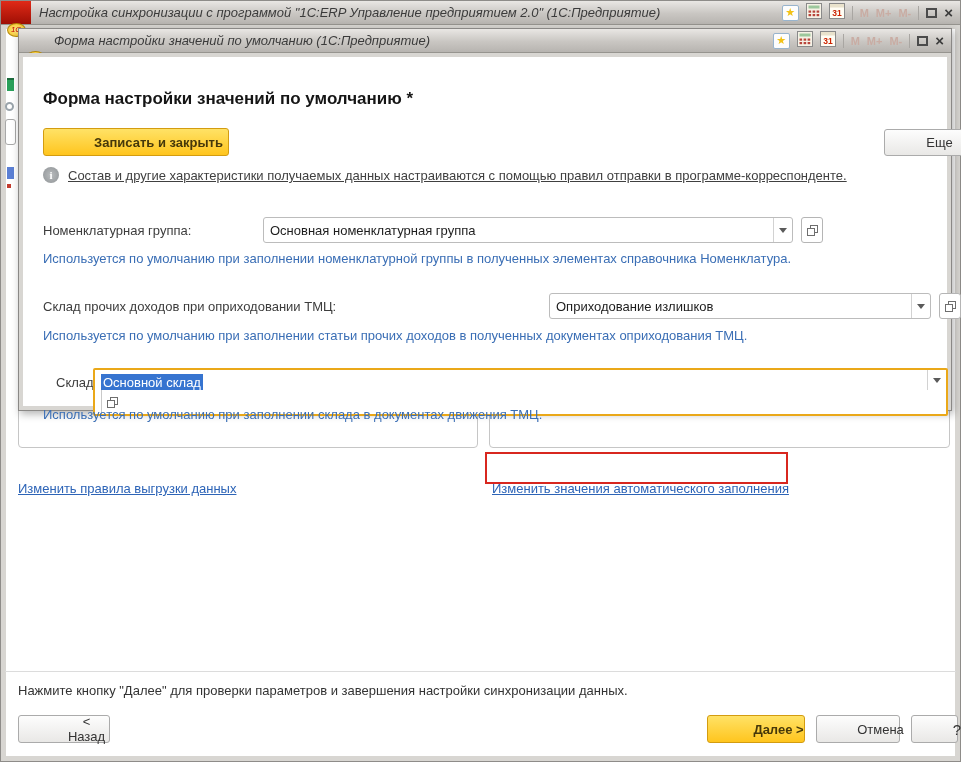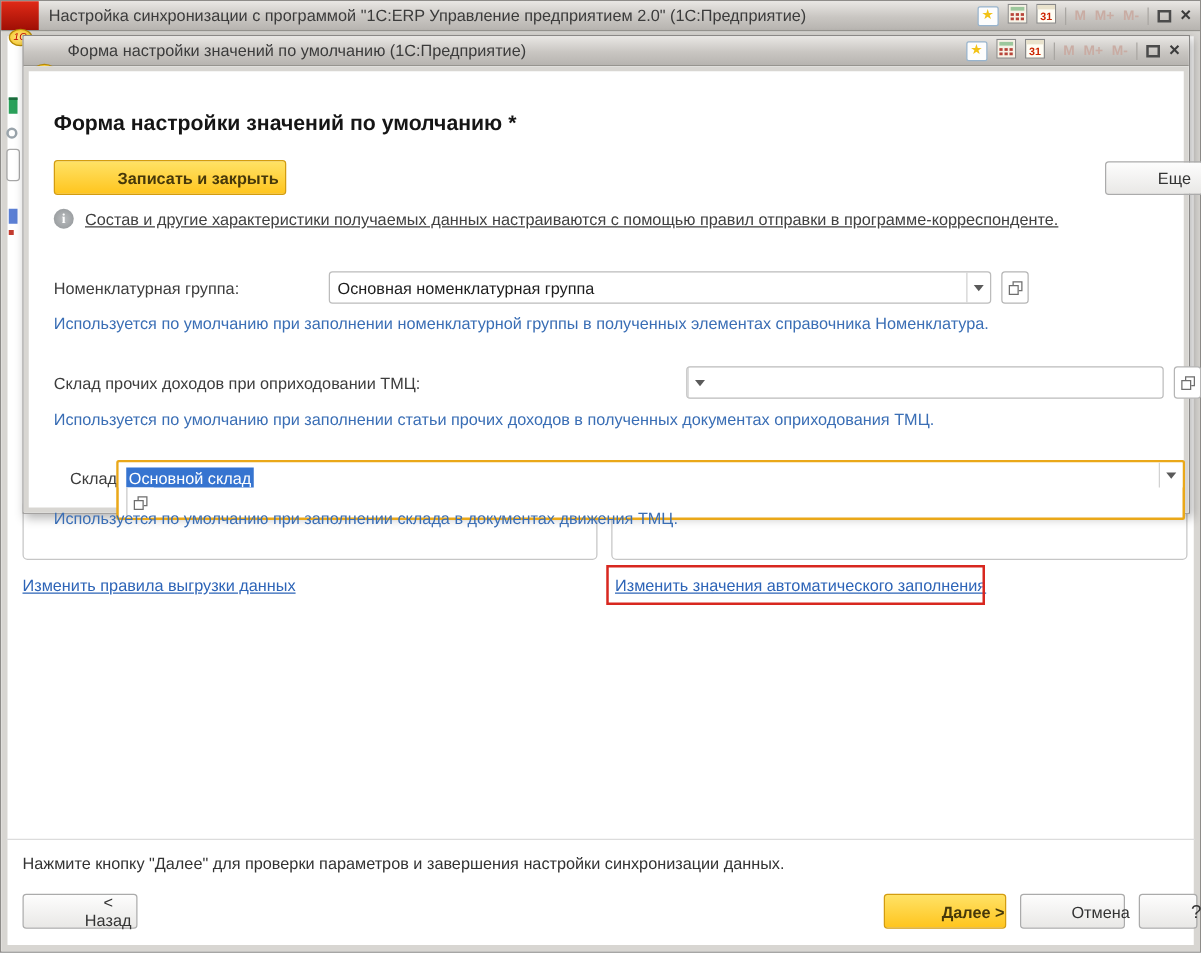--- a/index.html
+++ b/index.html
@@ -14,21 +14,21 @@
   .titlebar {
     display:flex; align-items:center; height:24px;
     background:linear-gradient(#e9e7e4,#c9c6c2 55%,#b7b4b0);
     border-bottom:1px solid #96948f; font-size:13px; color:#3b3b3b;
   }
   .main-titlebar { position:absolute; left:0; top:0; right:0; z-index:2; }
   .main-frame {
     position:absolute; left:0; top:24px; right:0; bottom:0;
     border:5px solid #d8d6d2; border-top-width:4px; background:#fff; z-index:1;
   }
-  .tb-title { margin-left:8px; white-space:nowrap; overflow:hidden; }
+  .tb-title { margin-left:8px; white-space:nowrap; overflow:hidden;font-style:italic; }
   .tb-icons { margin-left:auto; display:flex; align-items:center; gap:7px; padding-right:7px; }
   .tb-sep { width:1px; height:14px; background:#a9a6a2; }
   .logo-badge {
     width:30px; height:23px; display:flex; align-items:center; justify-content:center;
     background:linear-gradient(#e02a17,#9f0f05); flex:0 0 auto;
   }
   .logo-oval {
     width:19px; height:14px; border-radius:50%; background:radial-gradient(#ffe98a,#f4c11c);
     border:1px solid #b58908; color:#c00000; font-size:8px; font-weight:normal;
     display:flex; align-items:center; justify-content:center; font-style:italic;margin-top:34px;
@@ -95,21 +95,21 @@
 
   .focus-wrap { border:2px solid #eaa819; border-radius:2px; padding:0; background:#fff;flex-direction:column; }
   .focus-wrap .finput { border:none; border-radius:0; height:24px; }
   .focus-wrap .fopen { height:24px; margin-left:6px; border-top:none; border-bottom:none; border-right:none; border-left:1px solid #c9c9c9; border-radius:0; }
   .sel { background:#3674d0; color:#fff; padding:1px 2px 2px 2px; }
 
   .hint { position:absolute; font-size:13px; color:#3a6eb5; white-space:nowrap; }
 
   
   .panel { position:absolute; height:48px; top:400px; background:#fff; border:1px solid #c6c6c6; border-radius:4px; z-index:1; }
-  .link { position:absolute; font-size:13px; color:#2d64b7; text-decoration:underline; white-space:nowrap; z-index:3; cursor:pointer; }
+  .link { position:absolute; font-size:13px; color:#2d64b7; text-decoration:underline; white-space:nowrap; z-index:3; cursor:pointer;margin-top:20px; }
   .red-box { position:absolute; left:485px; top:452px; width:303px; height:32px; border:2px solid #d8271f; z-index:4; }
 
   .frag { position:absolute; z-index:1; }
 
   .footer-sep { position:absolute; left:5px; right:5px; top:671px; height:1px; background:#dcdcdc; z-index:1; }
   .footer-hint { position:absolute; left:18px; top:683px; font-size:13px; color:#333; z-index:1; }
   .btn-back   { position:absolute; left:18px;  top:715px; width:92px; height:28px; z-index:1; }
   .btn-next   { position:absolute; left:707px; top:715px; width:98px; height:28px; z-index:1; }
   .btn-cancel { position:absolute; left:816px; top:715px; width:84px; height:28px; z-index:1; }
   .btn-help   { position:absolute; left:911px; top:715px; width:28px; height:28px; z-index:1; font-size:15px; }
@@ -235,20 +235,21 @@
         </div>
         <span class="fopen">
             <span class="open-ic"></span>
           </span>
       </div>
       <div class="hint" style="left:20px;top:194px;">Используется по умолчанию при заполнении номенклатурной группы в полученных элементах справочника Номенклатура.</div>
 
       <span class="flabel" style="left:20px;top:242px;">Склад прочих доходов при оприходовании ТМЦ:</span>
       <div class="fgroup" style="left:526px;top:236px;width:412px;">
         <div class="finput">
+          <span class="fval">Оприходование излишков</span>
           <span class="fdrop">
               <span class="tri"></span>
             </span>
         </div>
         <span class="fopen">
             <span class="open-ic"></span>
           </span>
       </div>
       <div class="hint" style="left:20px;top:271px;">Используется по умолчанию при заполнении статьи прочих доходов в полученных документах оприходования ТМЦ.</div>
 

